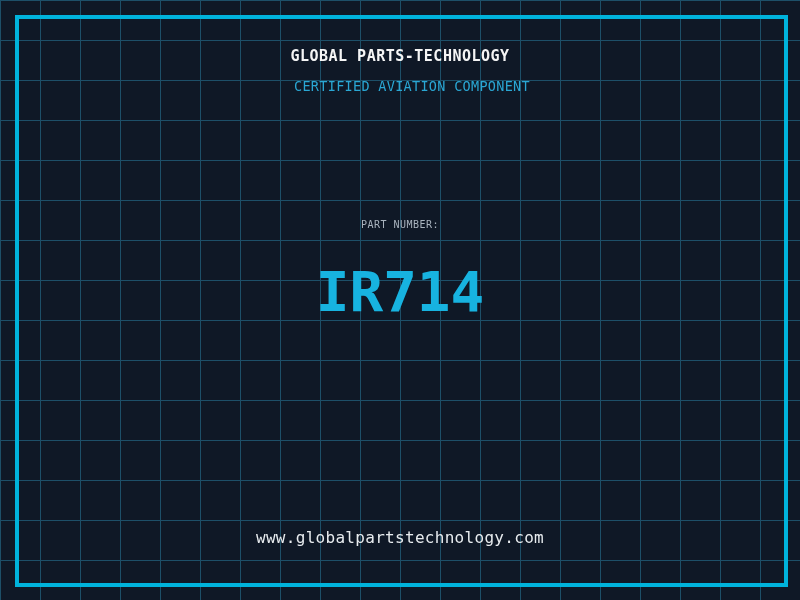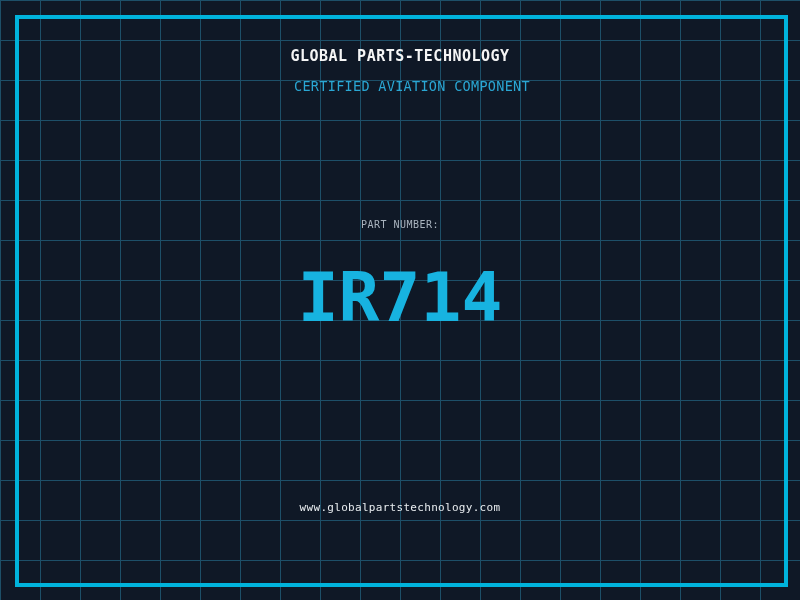--- a/index.html
+++ b/index.html
@@ -60,28 +60,28 @@
     padding-left: 24px;
   }
   .part-number-label {
     top: 220px;
     font-size: 10px;
     letter-spacing: 0.5px;
     color: var(--label_text);
   }
   .part-number-value {
     top: 264px;
-    font-size: 68px;
+    font-size: 56px;
     font-weight: bold;
     letter-spacing: 0px;
     color: var(--accent);
   }
   .website-url {
-    top: 502px;
-    font-size: 11px;
+    top: 530px;
+    font-size: 16px;
     letter-spacing: 0.3px;
     color: var(--url_text);
   }
 </style>
 </head>
 <body>
 
 <div class="screen">
   <div class="frame"></div>
 

